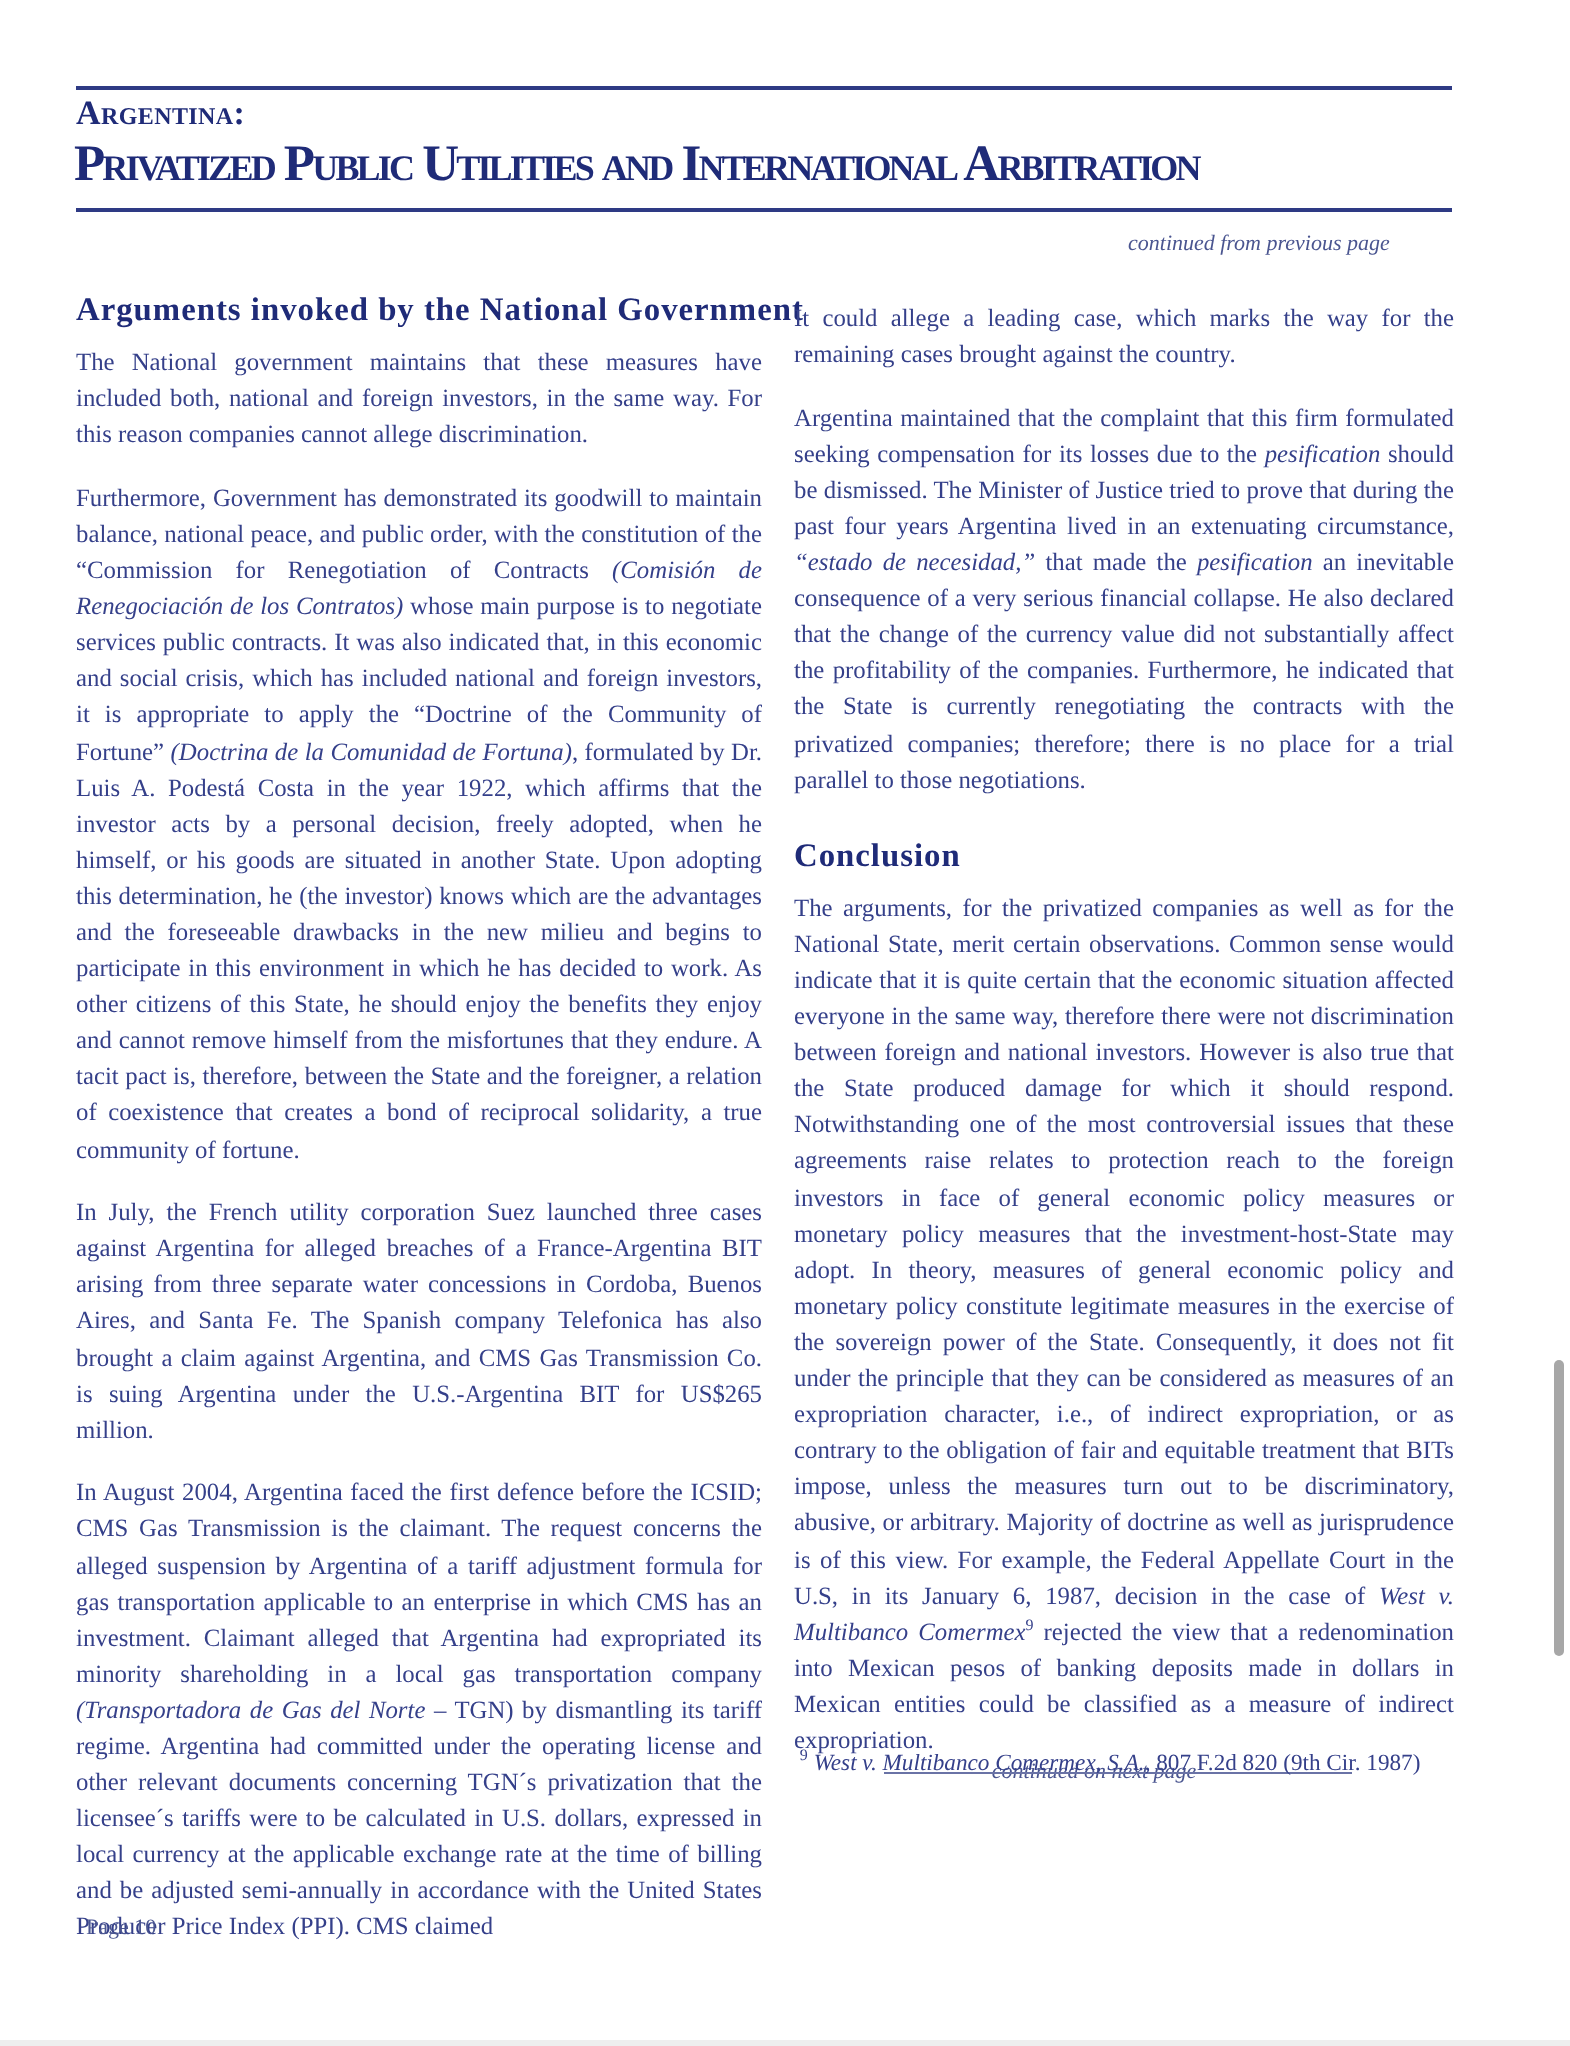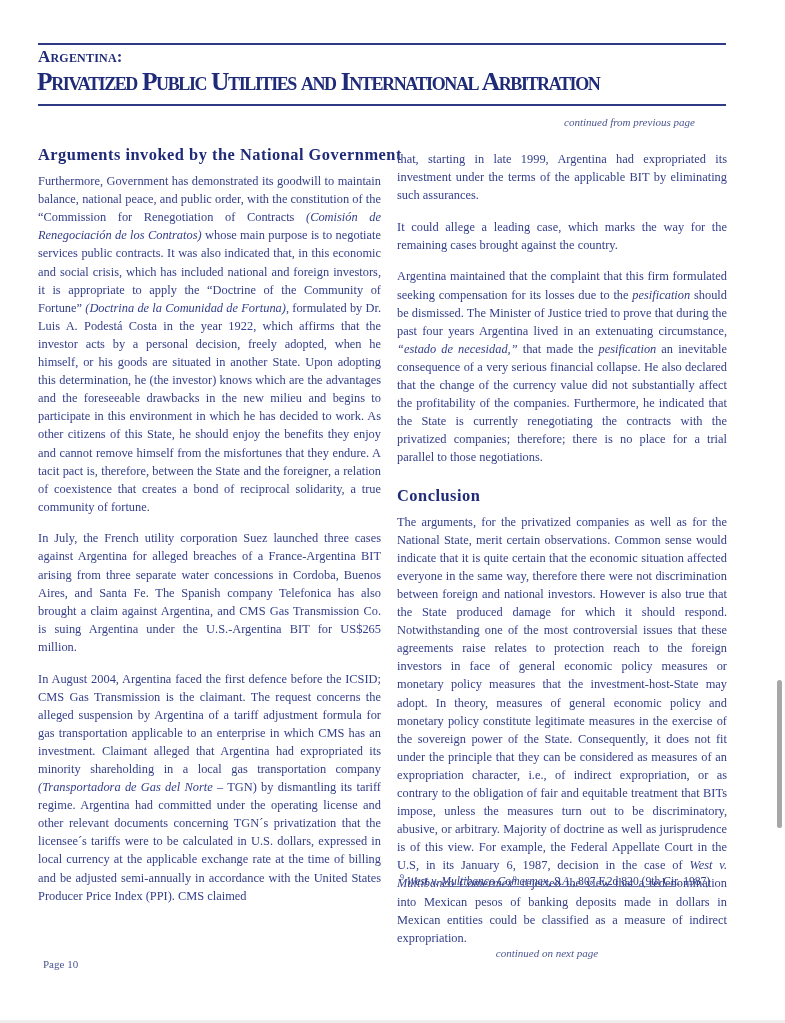--- a/index.html
+++ b/index.html
@@ -53,27 +53,27 @@
 <body>
 
 <div class="rule top"></div>
 <div class="kicker">Argentina:</div>
 <div class="title">Privatized Public Utilities and International Arbitration</div>
 <div class="rule bottom"></div>
 <div class="cont-prev">continued from previous page</div>
 
 <div class="col left">
   <h2>Arguments invoked by the National Government</h2>
+  <p class="first">The National government maintains that these measures have included both, national and foreign investors, in the same way.  For this reason companies cannot allege discrimination.</p>
   <p><span>Furthermore, Government has demonstrated its goodwill to maintain balance, national peace, and public order, with the constitution of the “Commission for Renegotiation of Contracts </span><em>(Comisión de Renegociación de los Contratos)</em><span> whose main purpose is to negotiate services public contracts.  It was also indicated that, in this economic and social crisis, which has included national and foreign investors, it is appropriate to apply the “Doctrine of the Community of Fortune” </span><em>(Doctrina de la Comunidad de Fortuna)</em><span>, formulated by Dr. Luis A. Podestá Costa in the year 1922, which affirms that the investor acts by a personal decision, freely adopted, when he himself, or his goods are situated in another State.  Upon adopting this determination, he (the investor) knows which are the advantages and the foreseeable drawbacks in the new milieu and begins to participate in this environment in which he has decided to work.  As other citizens of this State, he should enjoy the benefits they enjoy and cannot remove himself from the misfortunes that they endure.  A tacit pact is, therefore, between the State and the foreigner, a relation of coexistence that creates a bond of reciprocal solidarity, a true community of fortune.</span></p>
   <p>In July, the French utility corporation Suez launched three cases against Argentina for alleged breaches of a France-Argentina BIT arising from three separate water concessions in Cordoba, Buenos Aires, and Santa Fe.  The Spanish company Telefonica has also brought a claim against Argentina, and CMS Gas Transmission Co. is suing Argentina under the U.S.-Argentina BIT for US$265 million.</p>
   <p><span>In August 2004, Argentina faced the first defence before the ICSID; CMS Gas Transmission is the claimant.  The request concerns the alleged suspension by Argentina of a tariff adjustment formula for gas transportation applicable to an enterprise in which CMS has an investment. Claimant alleged that Argentina had expropriated its minority shareholding in a local gas transportation company </span><em>(Transportadora de Gas del Norte</em><span> – TGN) by dismantling its tariff regime.  Argentina had committed under the operating license and other relevant documents concerning TGN´s privatization that the licensee´s tariffs were to be calculated in U.S. dollars, expressed in local currency at the applicable exchange rate at the time of billing and be adjusted semi-annually in accordance with the United States Producer Price Index (PPI). CMS claimed</span></p>
 </div>
 
 <div class="col right">
-  <p>that, starting in late 1999, Argentina had expropriated its investment under the terms of the applicable BIT by eliminating such assurances.</p>
   <p>It could allege a leading case, which marks the way for the remaining cases brought against the country.</p>
   <p><span>Argentina maintained that the complaint that this firm formulated seeking compensation for its losses due to the </span><em>pesification</em><span> should be dismissed.  The Minister of Justice tried to prove that during the past four years Argentina lived in an extenuating circumstance, </span><em>“estado de necesidad,”</em><span> that made the </span><em>pesification</em><span> an inevitable consequence of a very serious financial collapse.  He also declared that the change of the currency value did not substantially affect the profitability of the companies.  Furthermore, he indicated that the State is currently renegotiating the contracts with the privatized companies; therefore; there is no place for a trial parallel to those negotiations.</span></p>
   <h2 class="concl">Conclusion</h2>
   <p><span>The arguments, for the privatized companies as well as for the National State, merit certain observations.  Common sense would indicate that it is quite certain that the economic situation affected everyone in the same way, therefore there were not discrimination between foreign and national investors.  However is also true that the State produced damage for which it should respond.  Notwithstanding one of the most controversial issues that these agreements raise relates to protection reach to the foreign investors in face of general economic policy measures or monetary policy measures that the investment-host-State may adopt.  In theory, measures of general economic policy and monetary policy constitute legitimate measures in the exercise of the sovereign power of the State.  Consequently, it does not fit under the principle that they can be considered as measures of an expropriation character, i.e., of indirect expropriation, or as contrary to the obligation of fair and equitable treatment that BITs impose, unless the measures turn out to be discriminatory, abusive, or arbitrary.  Majority of doctrine as well as jurisprudence is of this view.  For example, the Federal Appellate Court in the U.S, in its January 6, 1987, decision in the case of </span><em>West v. Multibanco Comermex</em><sup>9</sup><span> rejected the view that a redenomination into Mexican pesos of banking deposits made in dollars in Mexican entities could be classified as a measure of indirect expropriation.</span></p>
   <span class="cont-next">continued on next page</span>
 </div>
 
 <div class="fn-rule"></div>
 <div class="footnote">&nbsp;<sup>9</sup> <em>West v. Multibanco Comermex, S.A.</em><span>, 807 F.2d 820 (9th Cir. 1987)</span></div>
 

